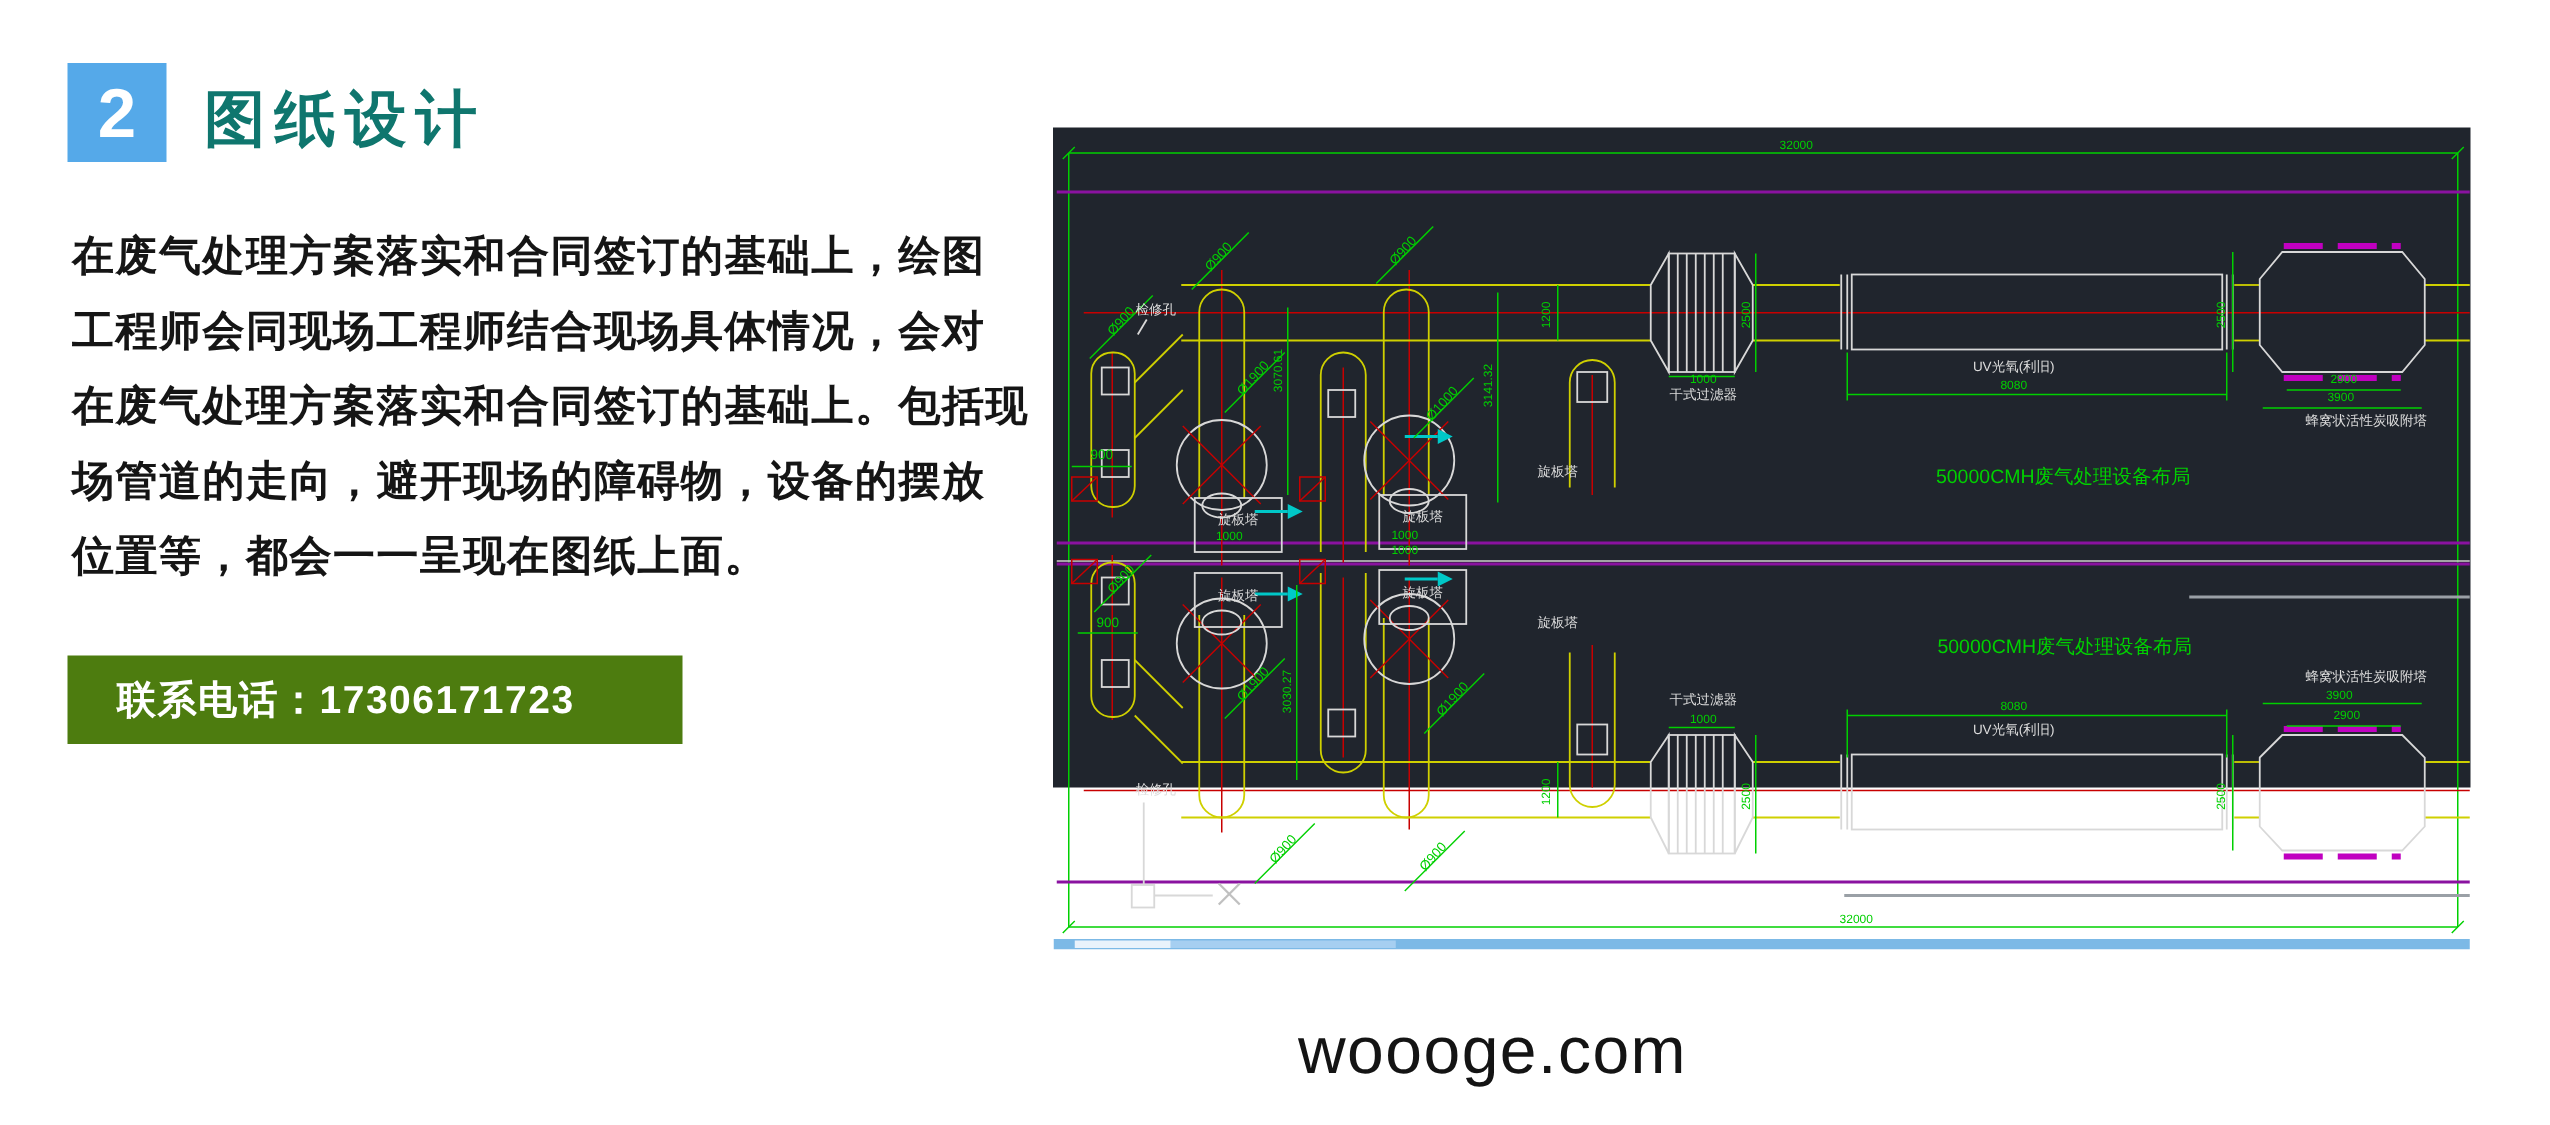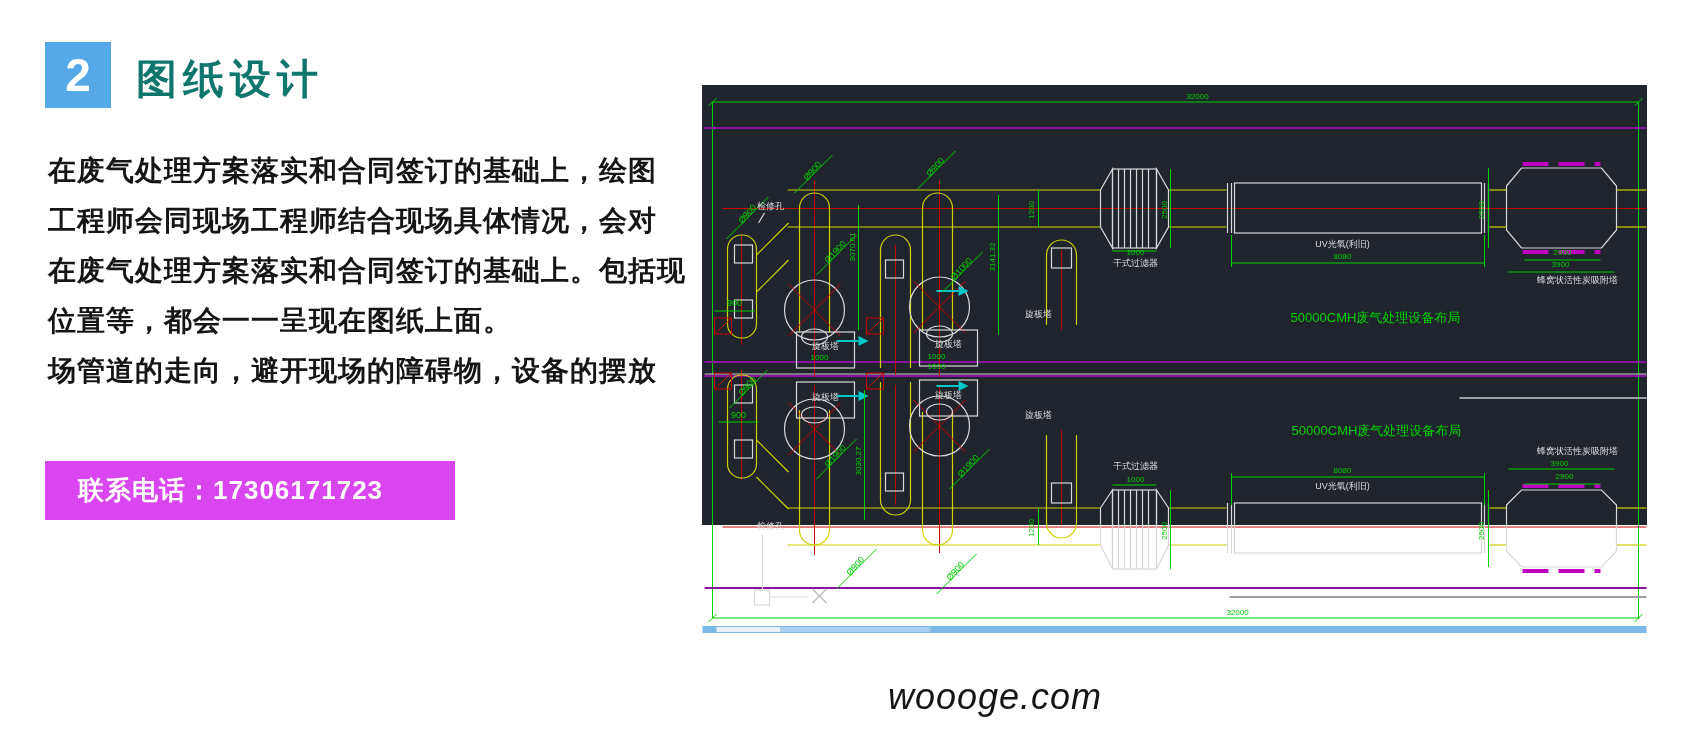--- a/index.html
+++ b/index.html
@@ -6,25 +6,25 @@
   .page{position:relative;width:1700px;height:750px;background:#ffffff;overflow:hidden;
         font-family:"Liberation Sans","DejaVu Sans",sans-serif;}
   
   .num-box{position:absolute;left:45px;top:42px;width:66px;height:66px;background:#55a9e9;
            color:#fff;font-size:46px;font-weight:bold;text-align:center;line-height:66px;}
   .title{position:absolute;left:136px;top:52px;font-size:41px;color:#0f766e;
          font-weight:600;letter-spacing:6px;}
   .para{position:absolute;left:48px;top:146px;width:625px;font-size:28px;color:#151515;
         letter-spacing:1px;}
   .para .ln{height:50px;line-height:50px;white-space:nowrap;font-weight:bold;}
-  .contact{position:absolute;left:45px;top:437px;width:410px;height:59px;background:#d946ef;margin-top:24px;}
+  .contact{position:absolute;left:45px;top:437px;width:410px;height:59px;background:#4d7c0f;}
   .contact span{display:block;color:#fff;font-size:26px;font-weight:bold;line-height:59px;
         padding-left:33px;letter-spacing:1px;}
   .website{position:absolute;left:820px;top:676px;width:350px;text-align:center;
-        font-size:36px;color:#141414;letter-spacing:1px;font-style:italic;}
+        font-size:44px;color:#141414;letter-spacing:1px;}
   
   .cad{position:absolute;left:702px;top:85px;width:945px;height:440px;background:#20252d;}
   .cad svg{display:block;}
   svg text{font-family:"Liberation Sans","DejaVu Sans",sans-serif;}
   .y{stroke:#cfd000;fill:none;stroke-width:1.2;}
   .w{stroke:#d8d8d8;fill:none;stroke-width:1.2;}
   .r{stroke:#c80000;fill:none;stroke-width:1;}
   .g{stroke:#00d000;fill:none;stroke-width:1;}
   .m{stroke:#c000c0;fill:none;stroke-width:4;stroke-dasharray:26 10;}
   .p{stroke:#8a12a0;fill:none;stroke-width:2;}
@@ -38,22 +38,22 @@
 
   <div class="num-box">
     <span>2</span>
   </div>
   <div class="title">图纸设计</div>
 
   <div class="para">
     <div class="ln">在废气处理方案落实和合同签订的基础上，绘图</div>
     <div class="ln">工程师会同现场工程师结合现场具体情况，会对</div>
     <div class="ln">在废气处理方案落实和合同签订的基础上。包括现</div>
+    <div class="ln">场管道的走向，避开现场的障碍物，设备的摆放</div>
     <div class="ln">位置等，都会一一呈现在图纸上面。</div>
-    <div class="ln">场管道的走向，避开现场的障碍物，设备的摆放</div>
   </div>
 
   <div class="contact">
     <span>联系电话：17306171723</span>
   </div>
 
   <div class="cad">
     <svg width="945" height="548" viewBox="0 0 944 548">
 
       <g>

